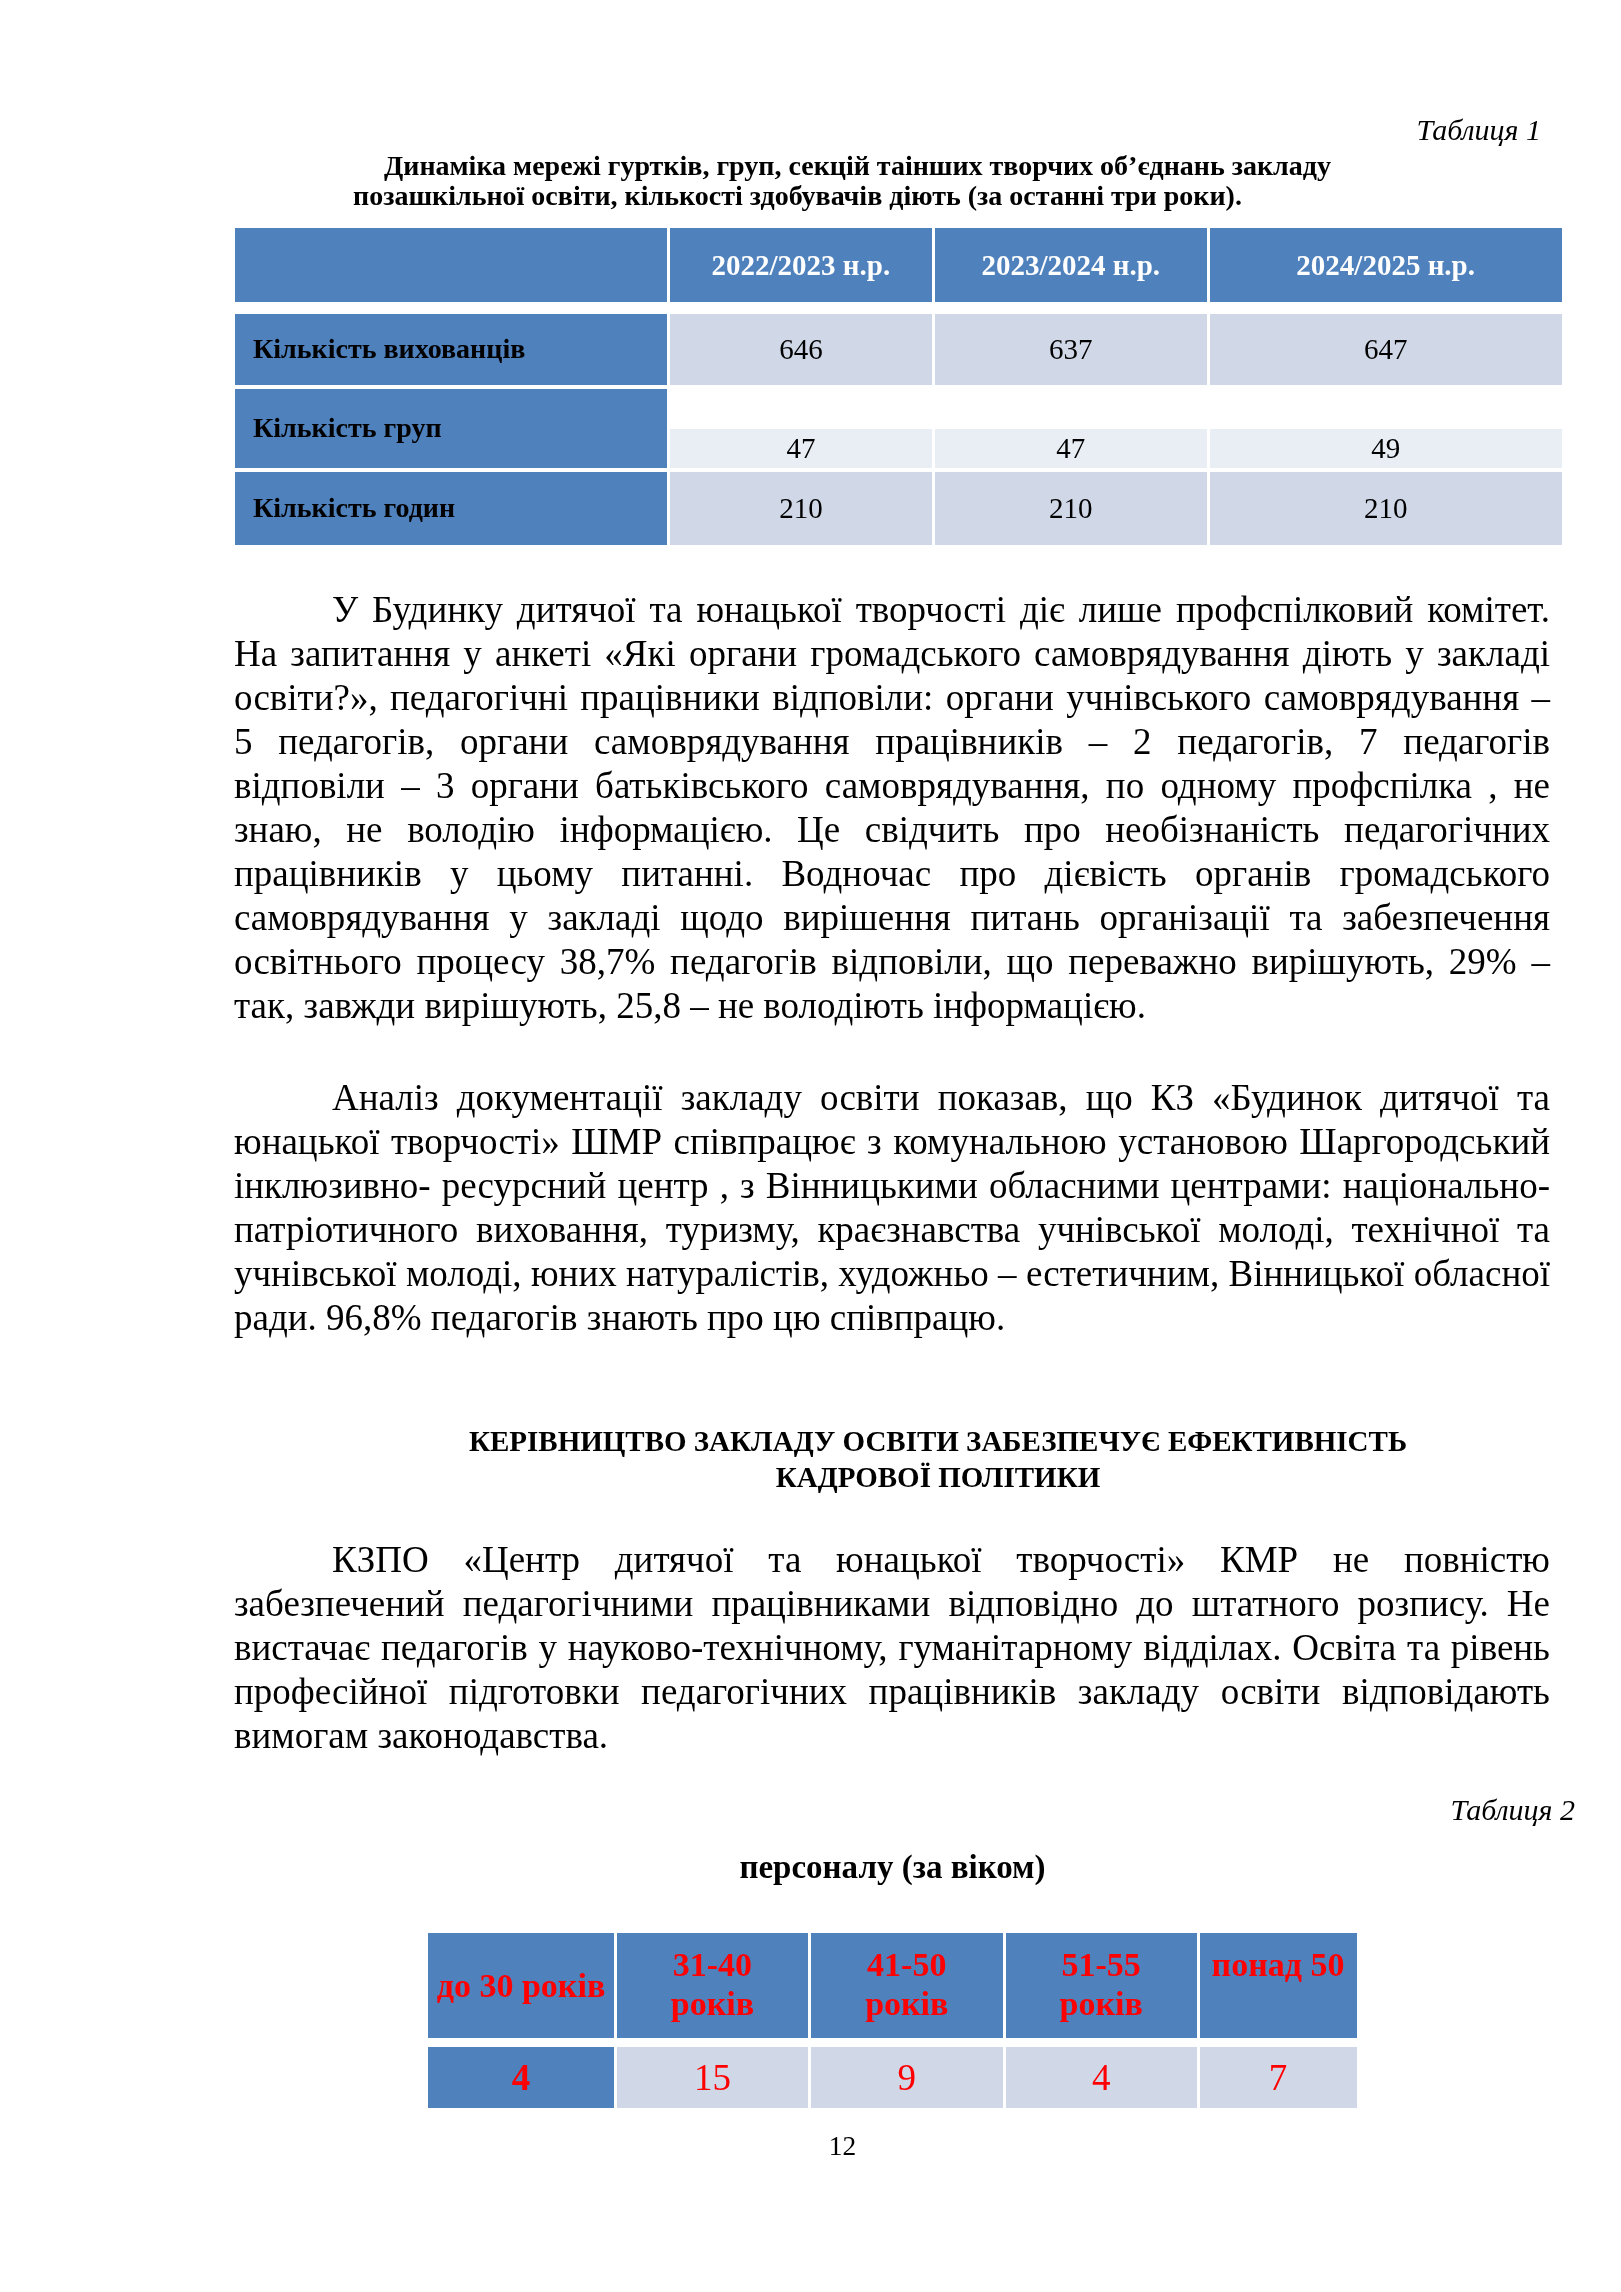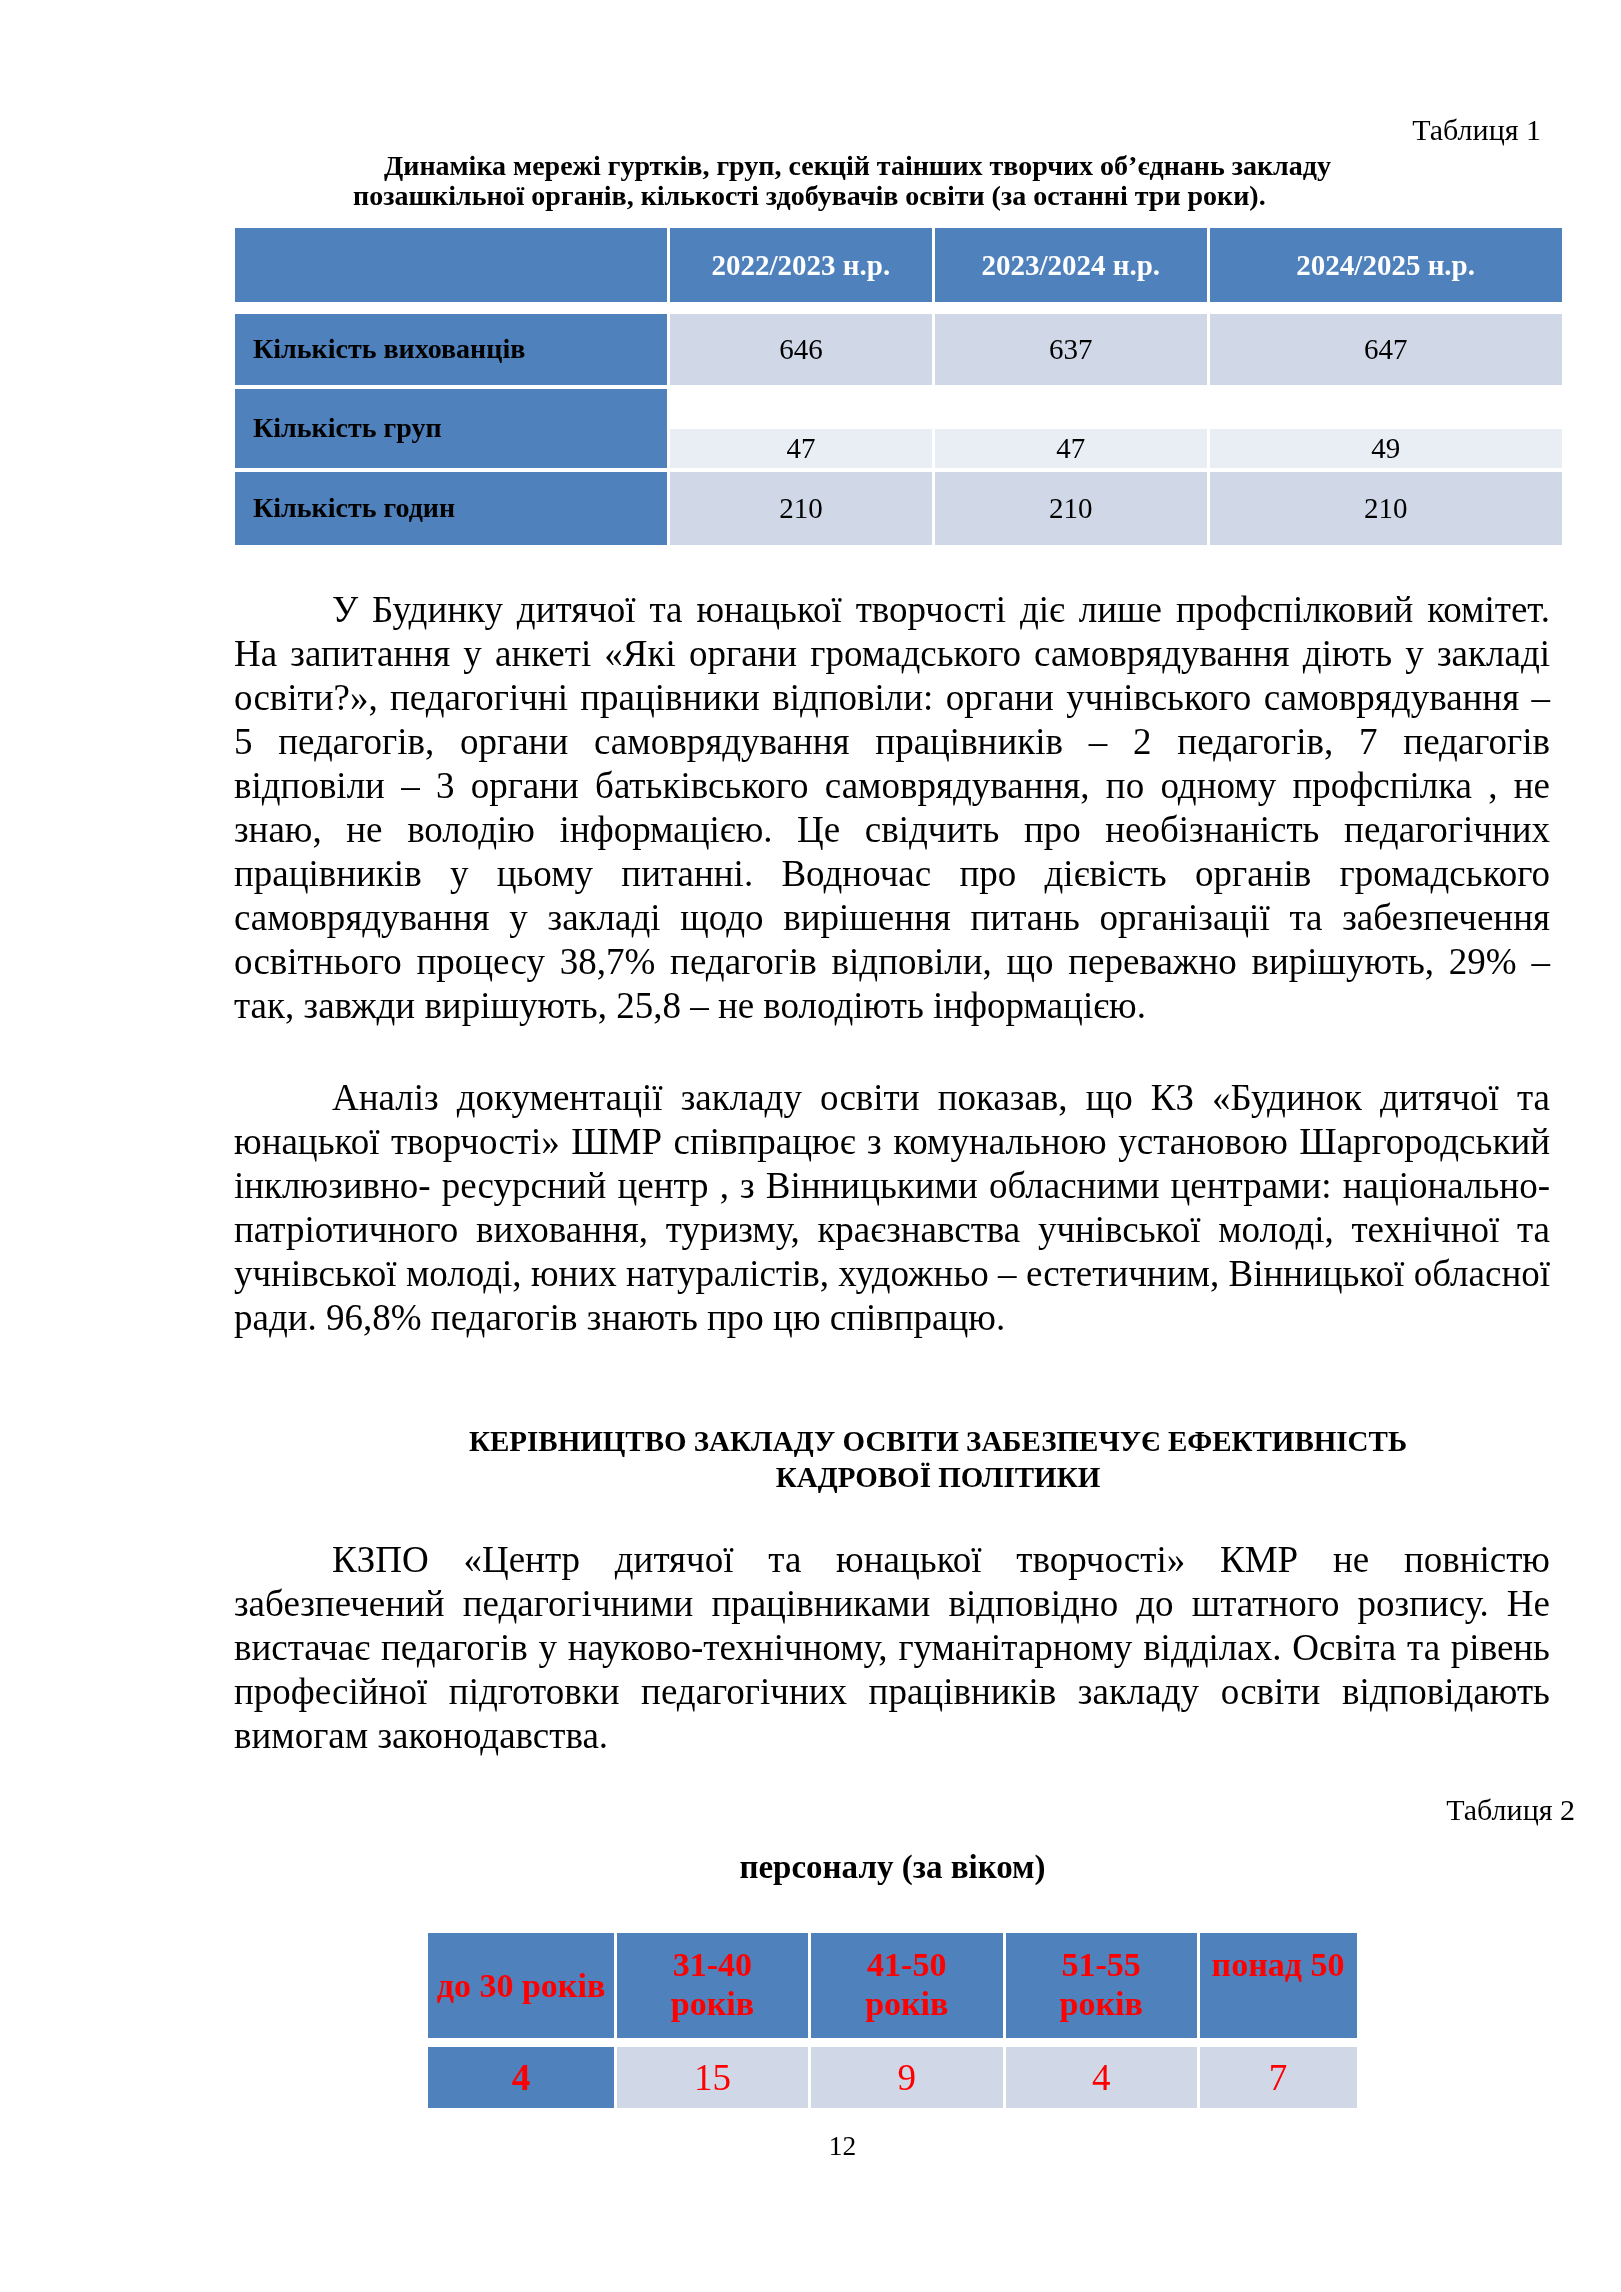--- a/index.html
+++ b/index.html
@@ -1,20 +1,20 @@
 <!DOCTYPE html>
 <html><head>
   <meta charset="utf-8">
   <style>
     html, body { margin: 0; padding: 0; background: #ffffff; }
     body { width: 1621px; height: 2293px; position: relative; overflow: hidden;
            font-family: "Liberation Serif", "DejaVu Serif", serif; color: #000; }
     .abs { position: absolute; }
 
-    .table-caption { font-size: 30px; line-height: 35px; text-align: right; white-space: nowrap; }
+    .table-caption { font-style: italic; font-size: 30px; line-height: 35px; text-align: right; white-space: nowrap; }
     .t1-caption { right: 80px; top: 112px; }
     .t2-caption { right: 46px; top: 1792px; }
 
     .t1-title { left: 235px; width: 1317px; top: 151px; font-weight: bold; font-size: 28px; line-height: 30px; }
     .t1-title div { white-space: nowrap; }
     .t1-title .l1 { padding-left: 149px; }
     .t1-title .l2 { padding-left: 118px; }
 
     .grid { display: grid; background: #ffffff; }
     .cell { display: flex; align-items: center; justify-content: center; box-sizing: border-box; }
@@ -55,21 +55,21 @@
     .t2 .d { background: #D0D8E8; color: #FF0000; font-size: 37px; }
 
     .page-number { left: 0; width: 1621px; top: 2131px; text-align: center; font-size: 27.4px; line-height: 31px; padding-left: 64px; box-sizing: border-box; }
   </style>
 </head>
 <body>
 
 <div class="abs table-caption t1-caption">Таблиця 1</div>
 <div class="abs t1-title">
   <div class="l1">Динаміка мережі гуртків, груп, секцій таінших творчих об’єднань закладу</div>
-  <div class="l2">позашкільної органів,  кількості  здобувачів освіти  (за  останні три роки).</div>
+  <div class="l2">позашкільної освіти,  кількості  здобувачів діють  (за  останні три роки).</div>
 </div>
 
 <div class="abs grid t1">
   <div class="cell h"></div>
   <div class="cell h">2022/2023 н.р.</div>
   <div class="cell h">2023/2024 н.р.</div>
   <div class="cell h">2024/2025 н.р.</div>
 
   <div class="cell rh row-1">Кількість вихованців</div>
   <div class="cell c-dark row-1">646</div>

